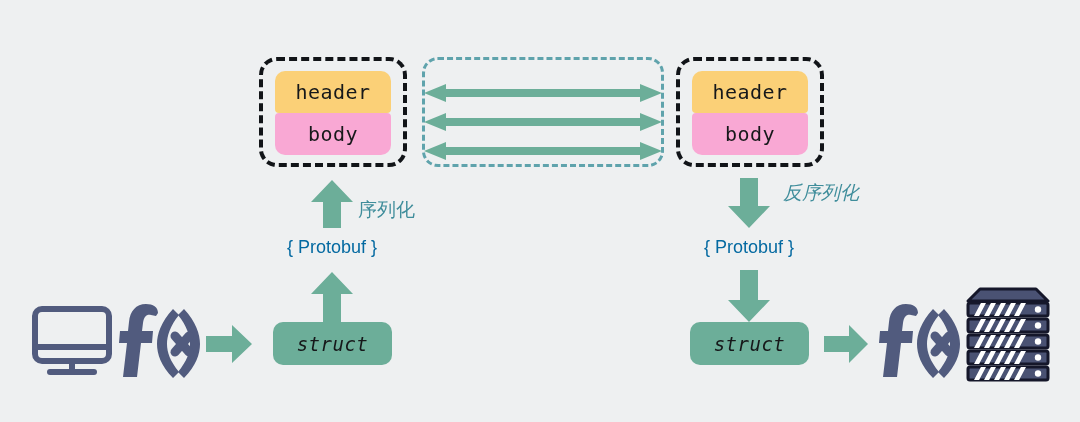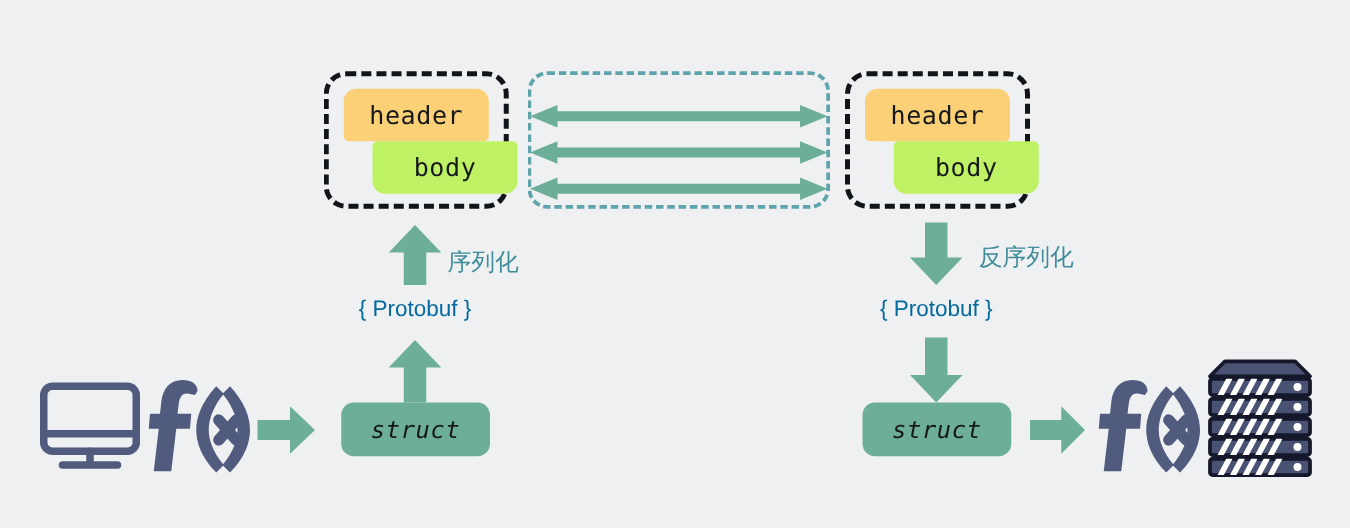--- a/index.html
+++ b/index.html
@@ -40,23 +40,22 @@
     font-family: "DejaVu Sans Mono", "Liberation Mono", monospace;
     font-size: 20px;
     color: #16181a;
     letter-spacing: 0.5px;
   }
   .blk-header {
     background: #fbd077;
     border-radius: 10px 10px 4px 4px;
   }
   .blk-body {
-    background: #bef264;
+    background: #f9a8d4;
     border-radius: 4px 4px 10px 10px;
-    margin-left: 23px;
   }
   .blk-struct {
     background: #6cae99;
     border-radius: 10px;
     font-size: 19px;
     font-style: italic;
   }
 
   
   .teal-label {
@@ -133,21 +132,21 @@
   <div class="abs teal-label" style="left:280px; top:237px; width:104px; text-align:center;">{ Protobuf }</div>
 
   <svg class="abs" style="left:311px; top:272px;" width="42" height="50" viewBox="0 0 42 50">
     <path d="M21 0 L42 22 L30 22 L30 50 L12 50 L12 22 L0 22 Z" fill="#6cae99"></path>
   </svg>
 
   <svg class="abs" style="left:728px; top:178px;" width="42" height="50" viewBox="0 0 42 50">
     <path d="M21 50 L42 28 L30 28 L30 0 L12 0 L12 28 L0 28 Z" fill="#6cae99"></path>
   </svg>
 
-  <div class="abs cjk-label" style="left:783px; top:193px;">反序列化</div>
+  <div class="abs cjk-label" style="left:783px; top:180px;font-style:italic;">反序列化</div>
 
   <div class="abs teal-label" style="left:697px; top:237px; width:104px; text-align:center;">{ Protobuf }</div>
 
   <svg class="abs" style="left:728px; top:270px;" width="42" height="52" viewBox="0 0 42 52">
     <path d="M21 52 L42 30 L30 30 L30 0 L12 0 L12 30 L0 30 Z" fill="#6cae99"></path>
   </svg>
 
   <svg class="abs" style="left:32px; top:306px;" width="80" height="72" viewBox="0 0 80 72">
     <g fill="none" stroke="#515b7e" stroke-width="6" stroke-linejoin="round" stroke-linecap="round">
       <rect x="3" y="3" width="74" height="52" rx="7"></rect>

